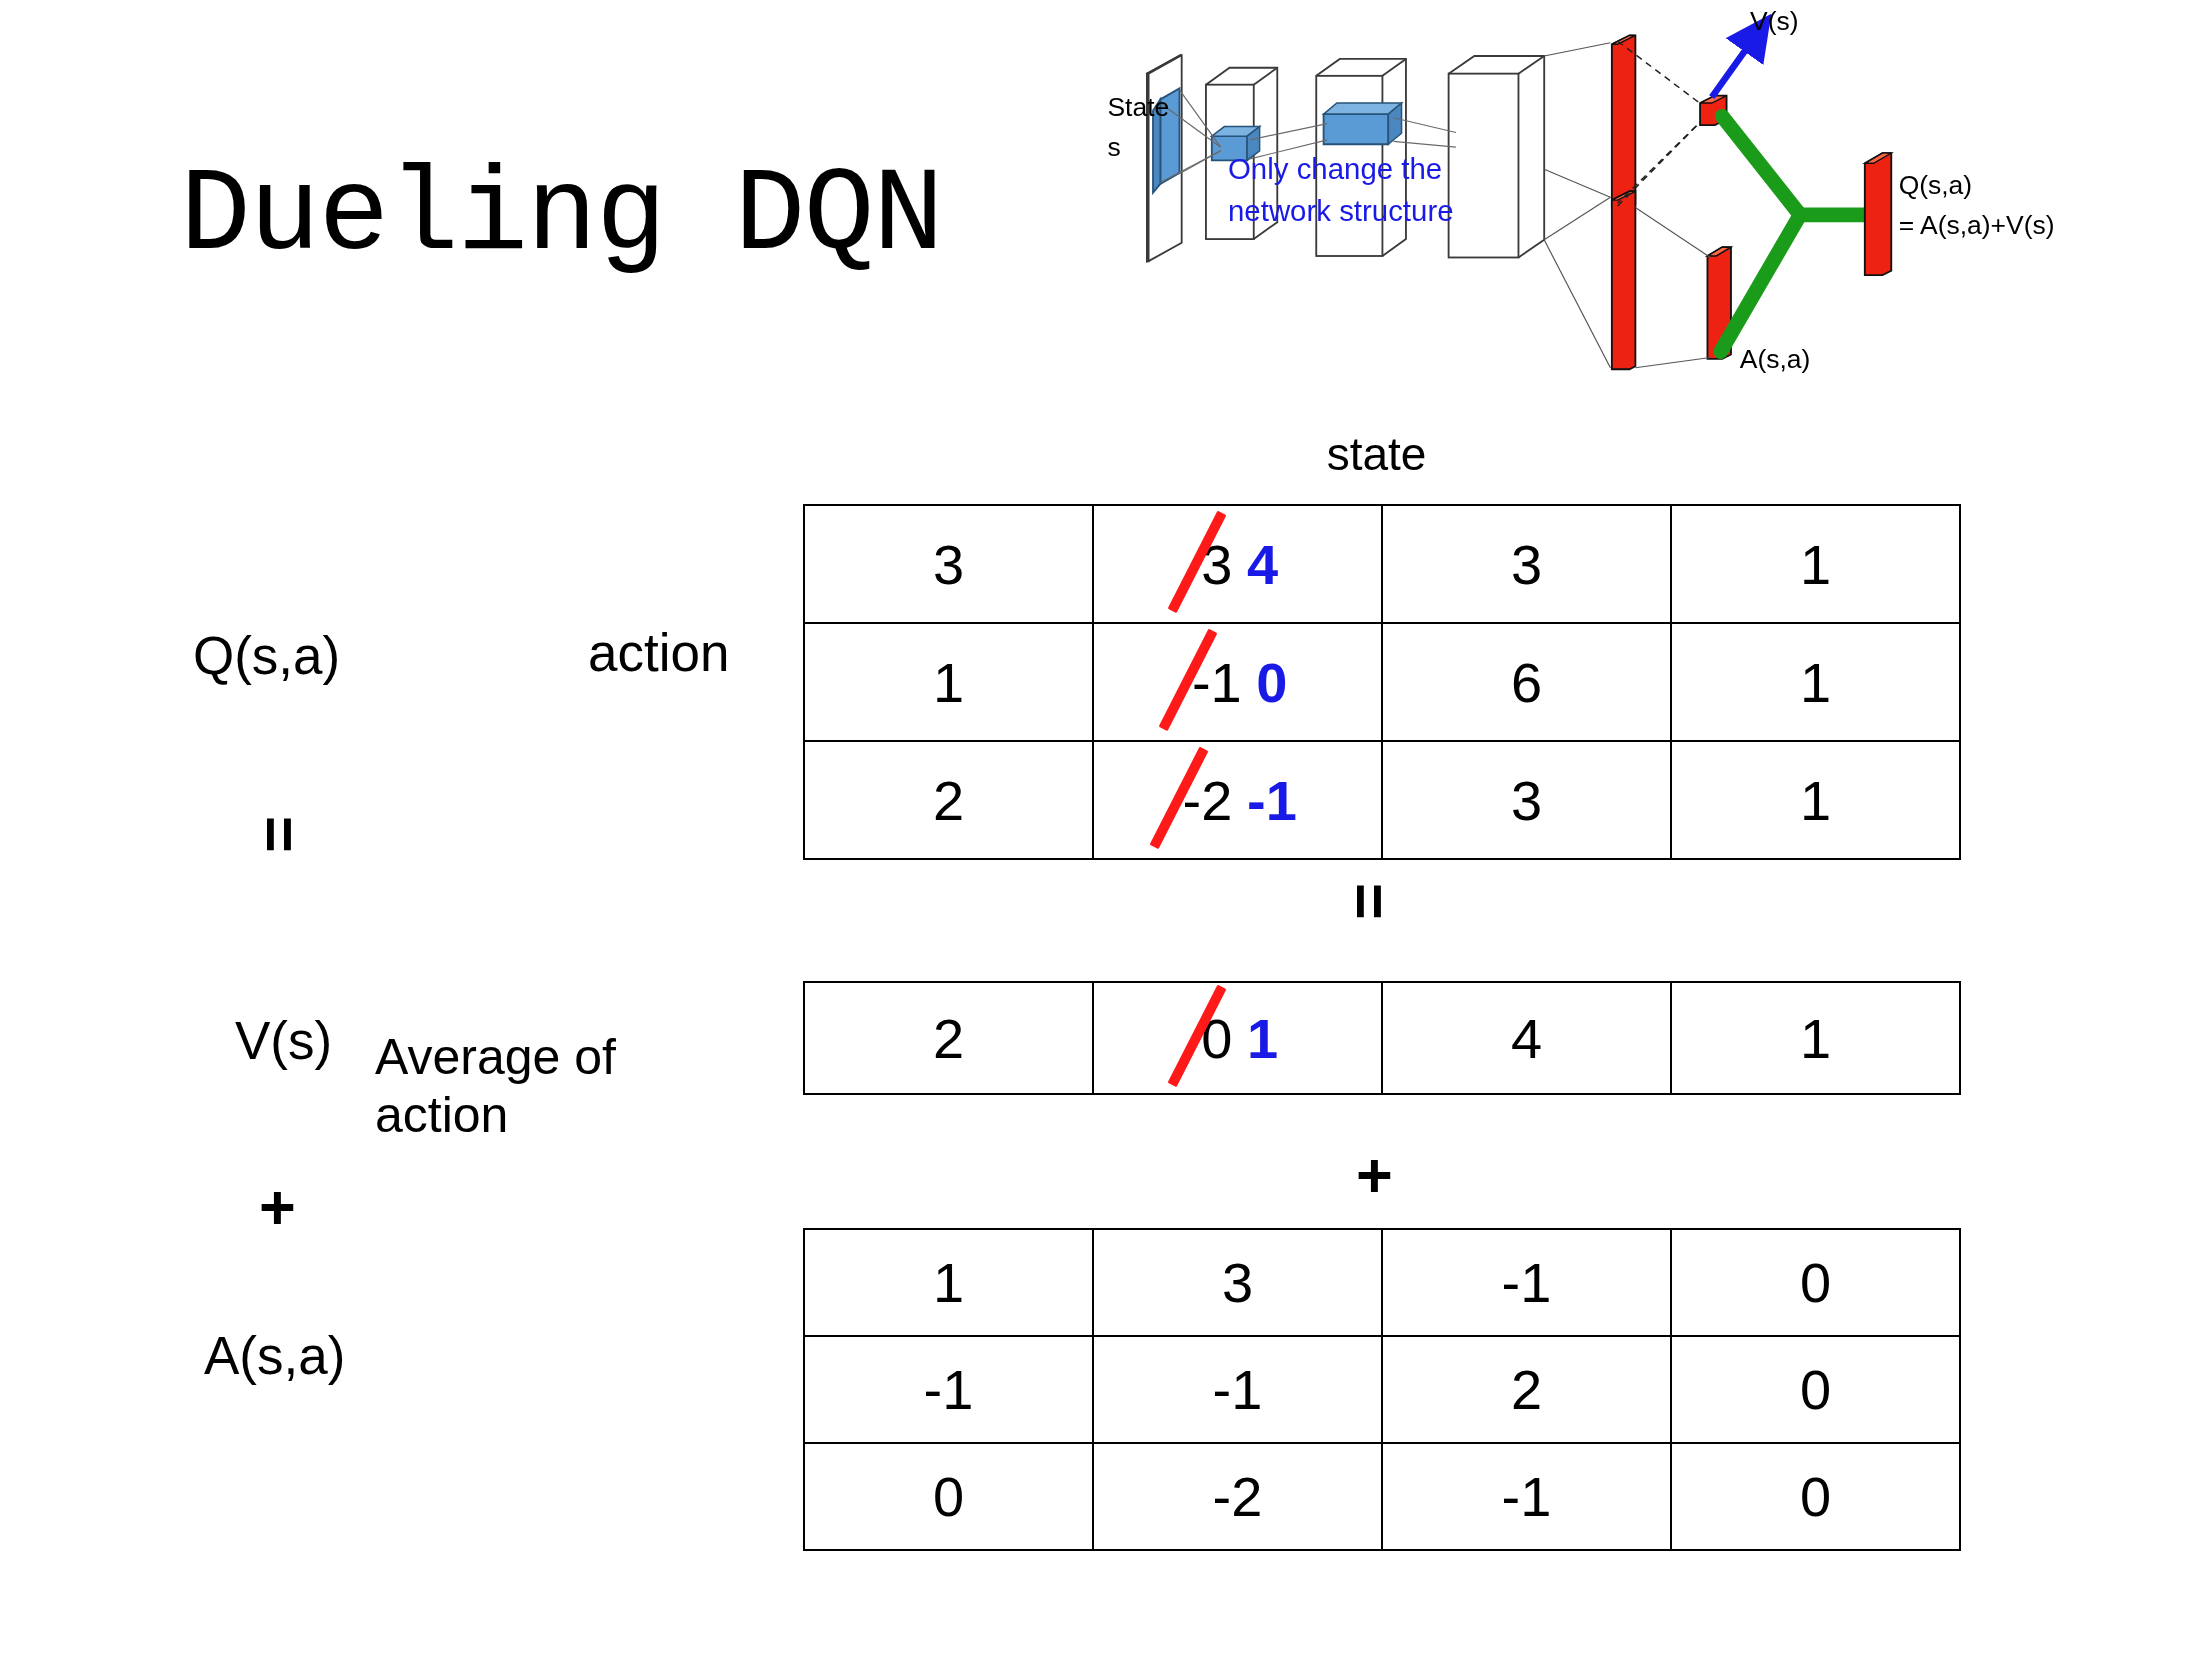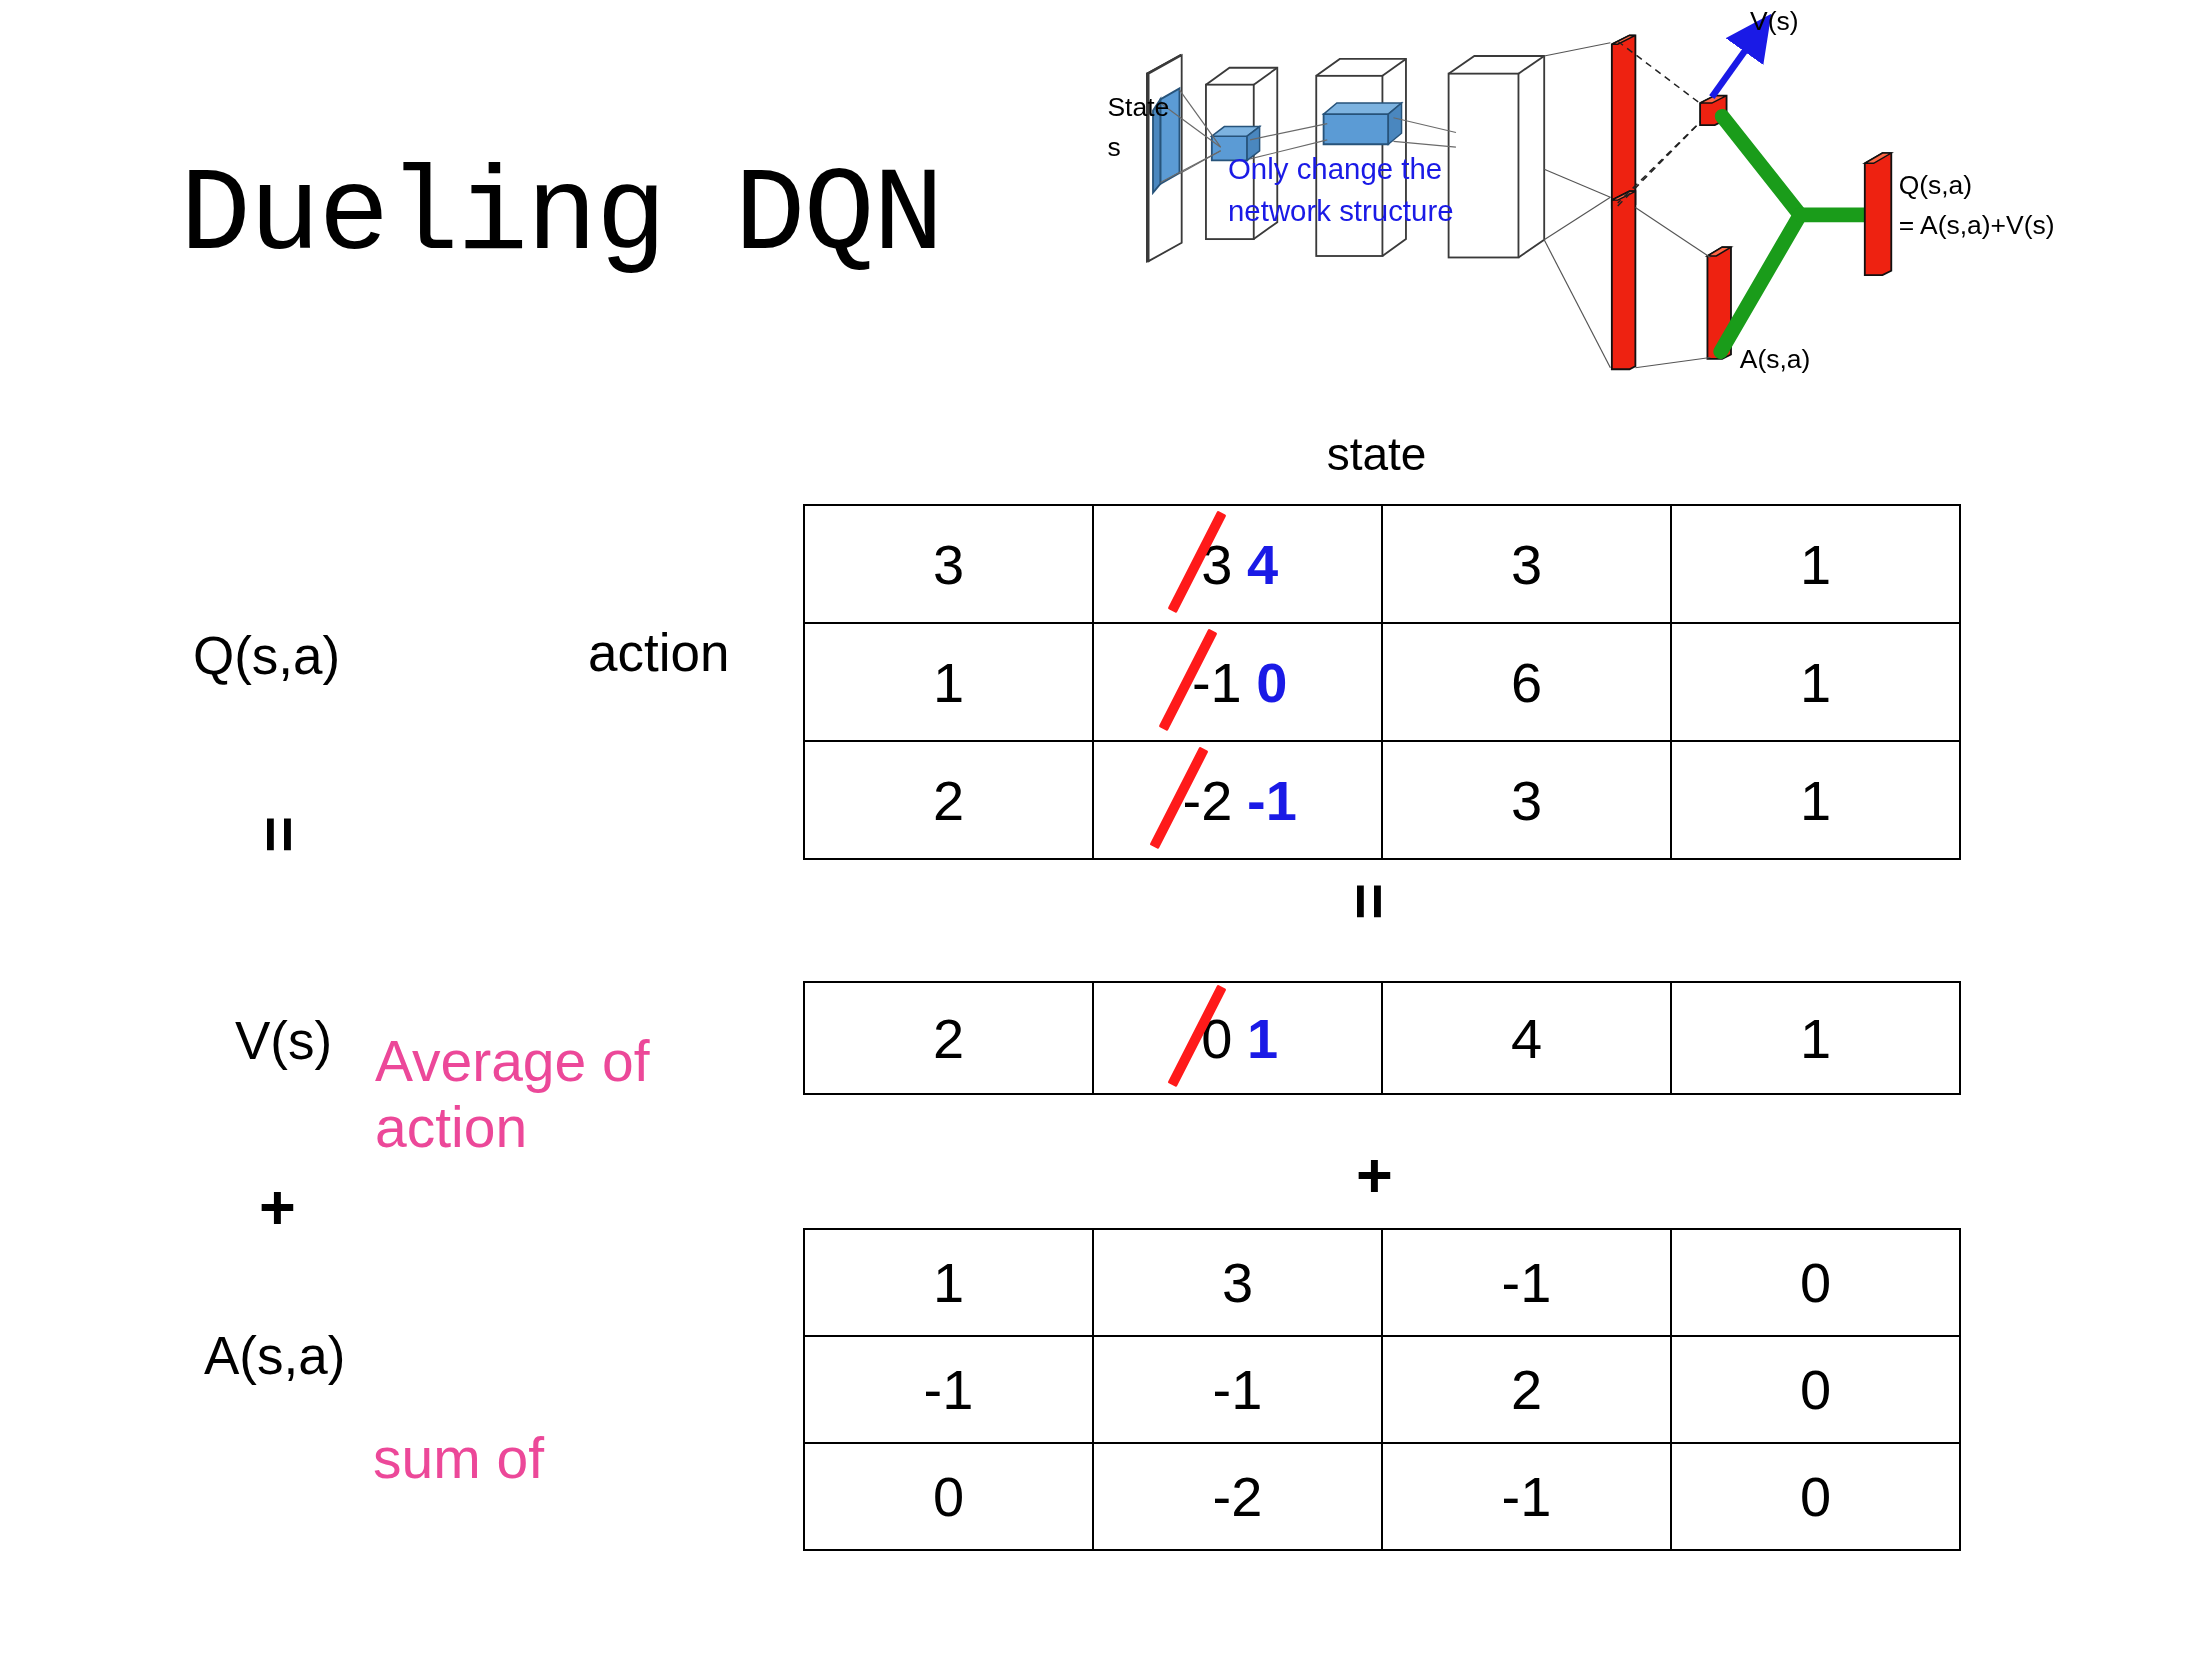--- a/index.html
+++ b/index.html
@@ -7,21 +7,21 @@
        font-family:"Liberation Sans","DejaVu Sans",sans-serif;color:#000;}
 
   .abs{position:absolute;}
 
   
   #slide-title{left:180px;top:158px;font-size:118px;line-height:1;
     font-weight:400;letter-spacing:-1.5px;white-space:nowrap;font-family:Liberation Mono, monospace;}
 
   
   .lbl{font-size:53px;line-height:1;white-space:nowrap;}
-  .lbl-blue{font-size:57px;line-height:1.15;color:#ec4899;white-space:nowrap;}
+  .lbl-blue{font-size:50px;line-height:1.15;color:#000000;white-space:nowrap;}
   .op{font-size:63px;line-height:1;font-weight:700;white-space:nowrap;}
   .op-eq{font-size:63px;line-height:1;font-weight:700;
      transform:rotate(90deg);transform-origin:center center;display:inline-block;}
 
   #label-q    {left:193px; top:629px;}
   #eq-left    {left:261px; top:803px;}
   #label-v    {left:235px; top:1014px;}
   #plus-left  {left:259px; top:1176px;}
   #label-a    {left:204px; top:1329px;}
   #avg-note   {left:375px; top:1029px;}
@@ -192,21 +192,20 @@
 </div>
 <div class="abs lbl" id="label-v">V(s)</div>
 <div class="abs op" id="plus-left">+</div>
 <div class="abs lbl" id="label-a">A(s,a)</div>
 
 <div class="abs lbl-blue" id="avg-note">
   <div>Average of</div>
   <div>action</div>
 </div>
 <div class="abs lbl-blue" id="sum-note">
-  <div>sum of</div>
 </div>
 
 <div class="abs" id="label-action">action</div>
 <div class="abs" id="label-state">state</div>
 
 <div class="abs op" id="eq-mid">
   <span class="op-eq">=</span>
 </div>
 <div class="abs op" id="plus-mid">+</div>
 

